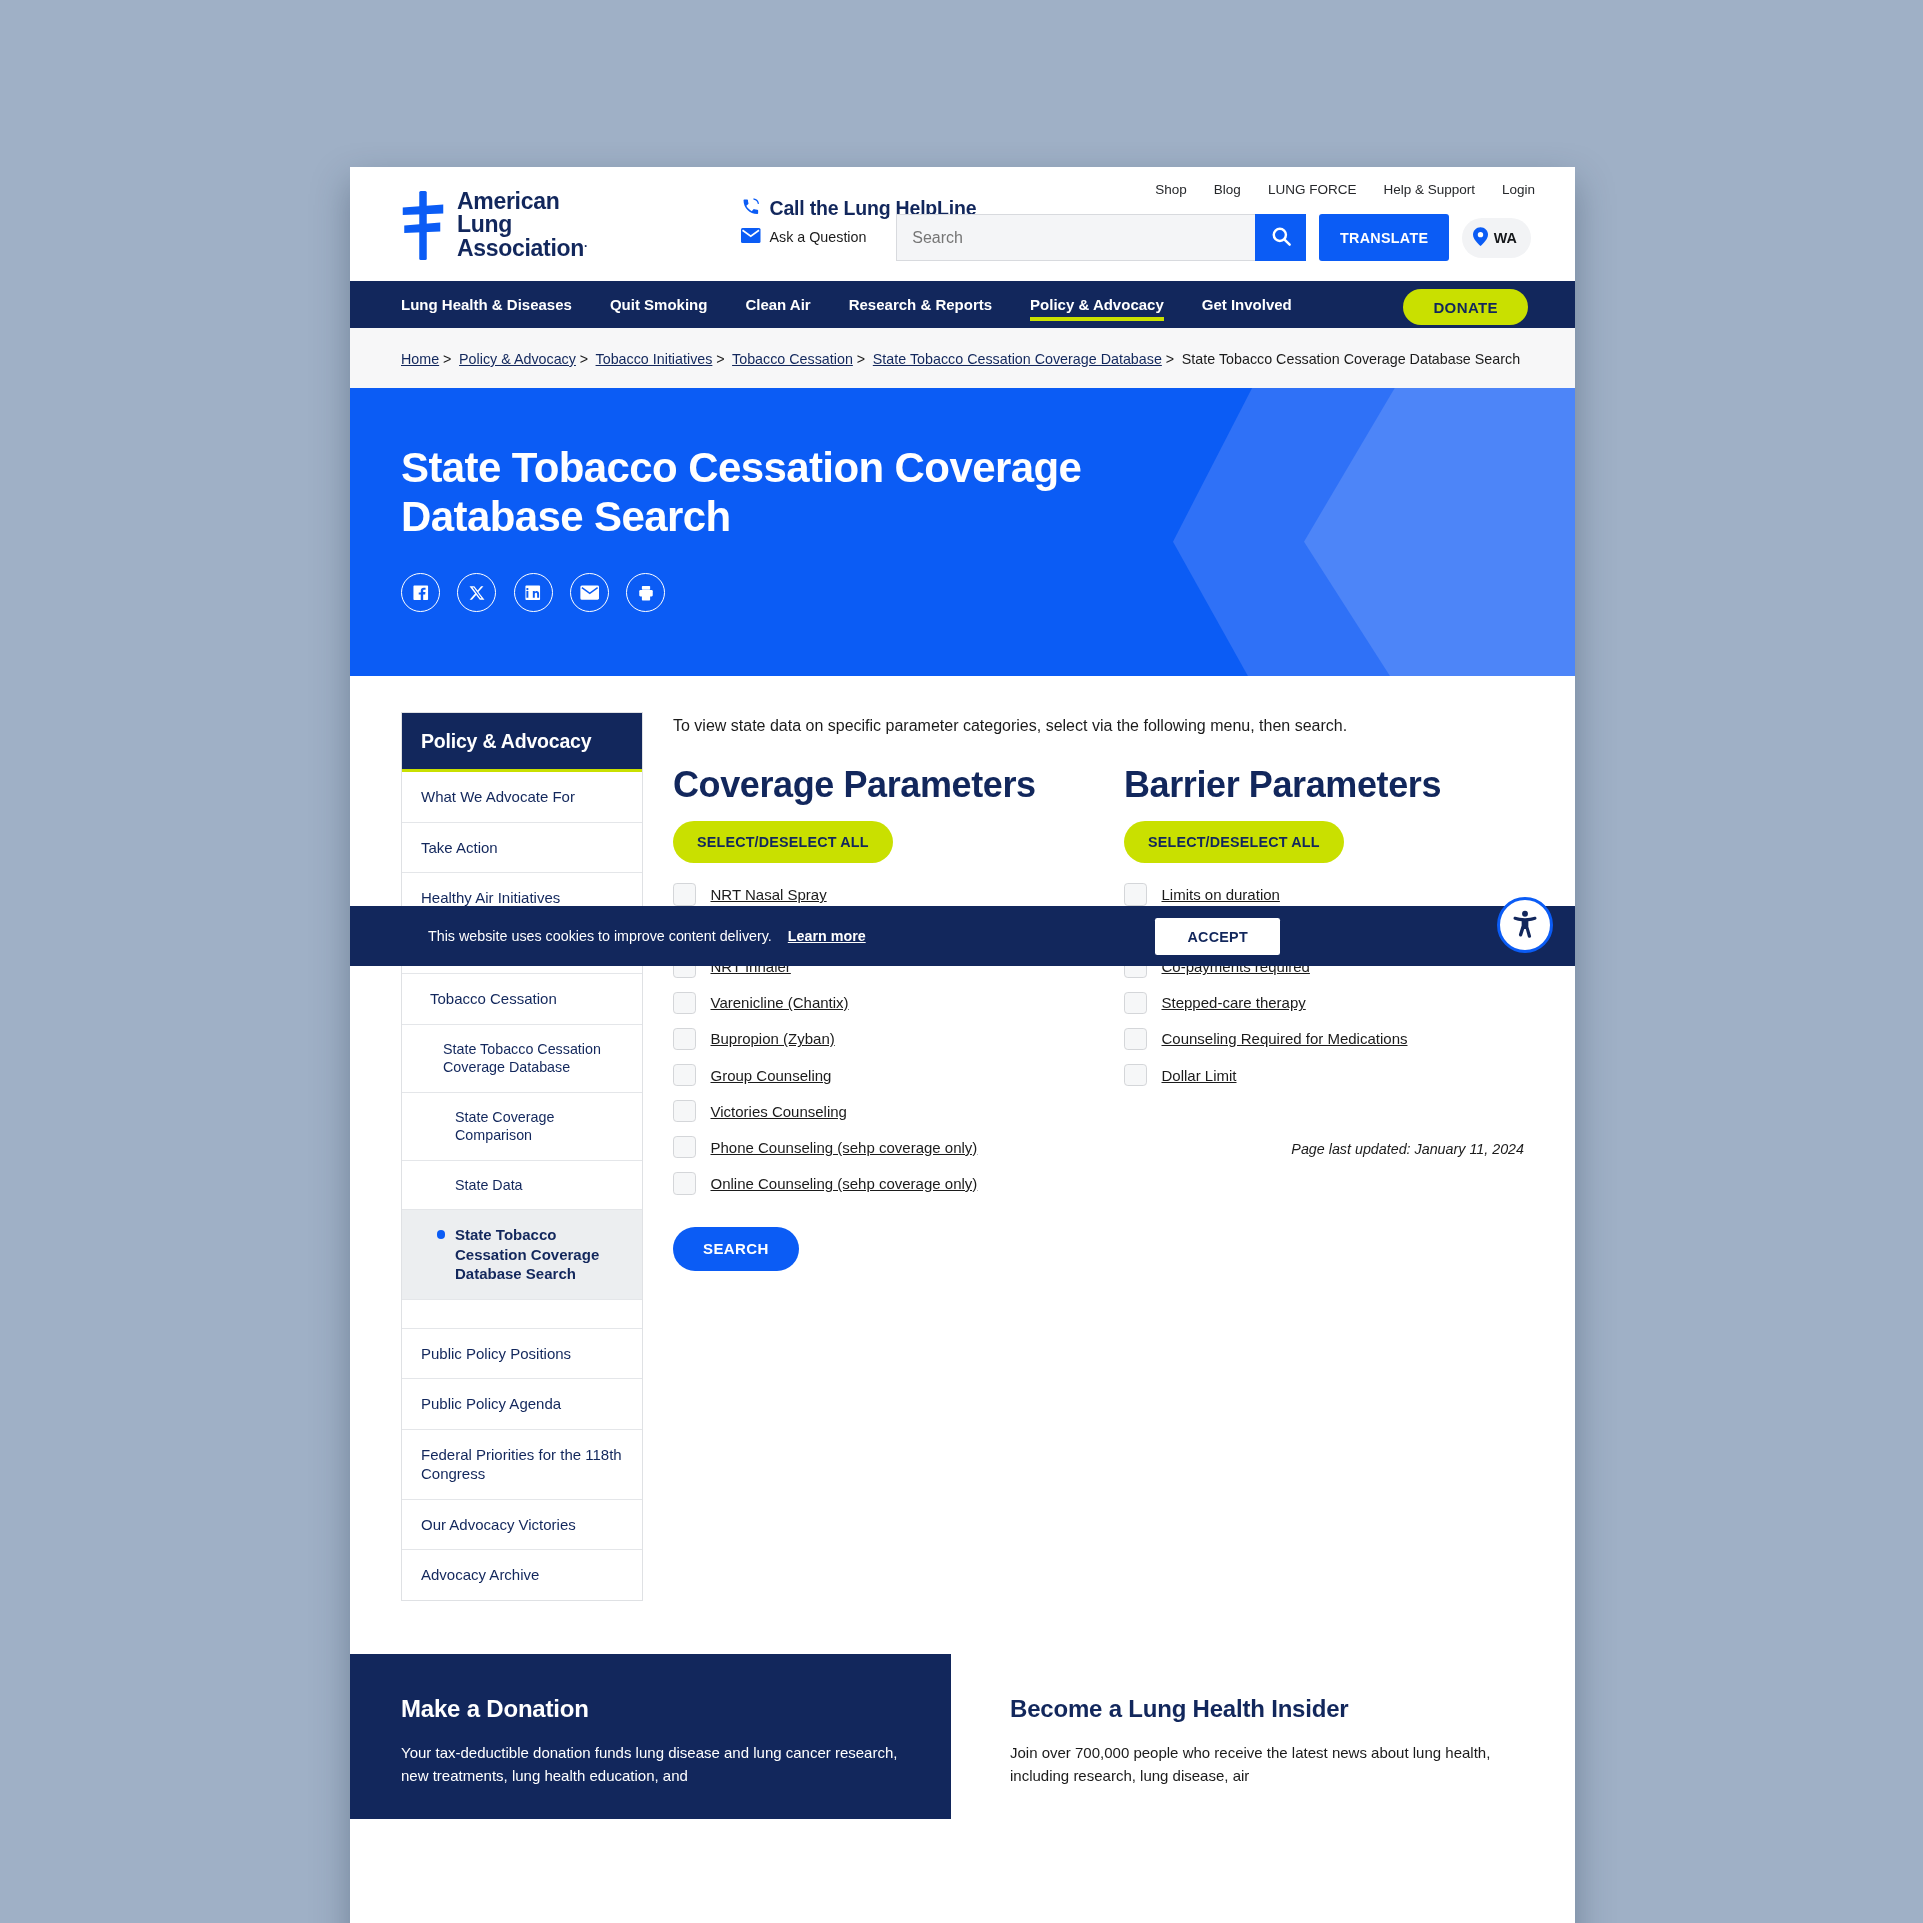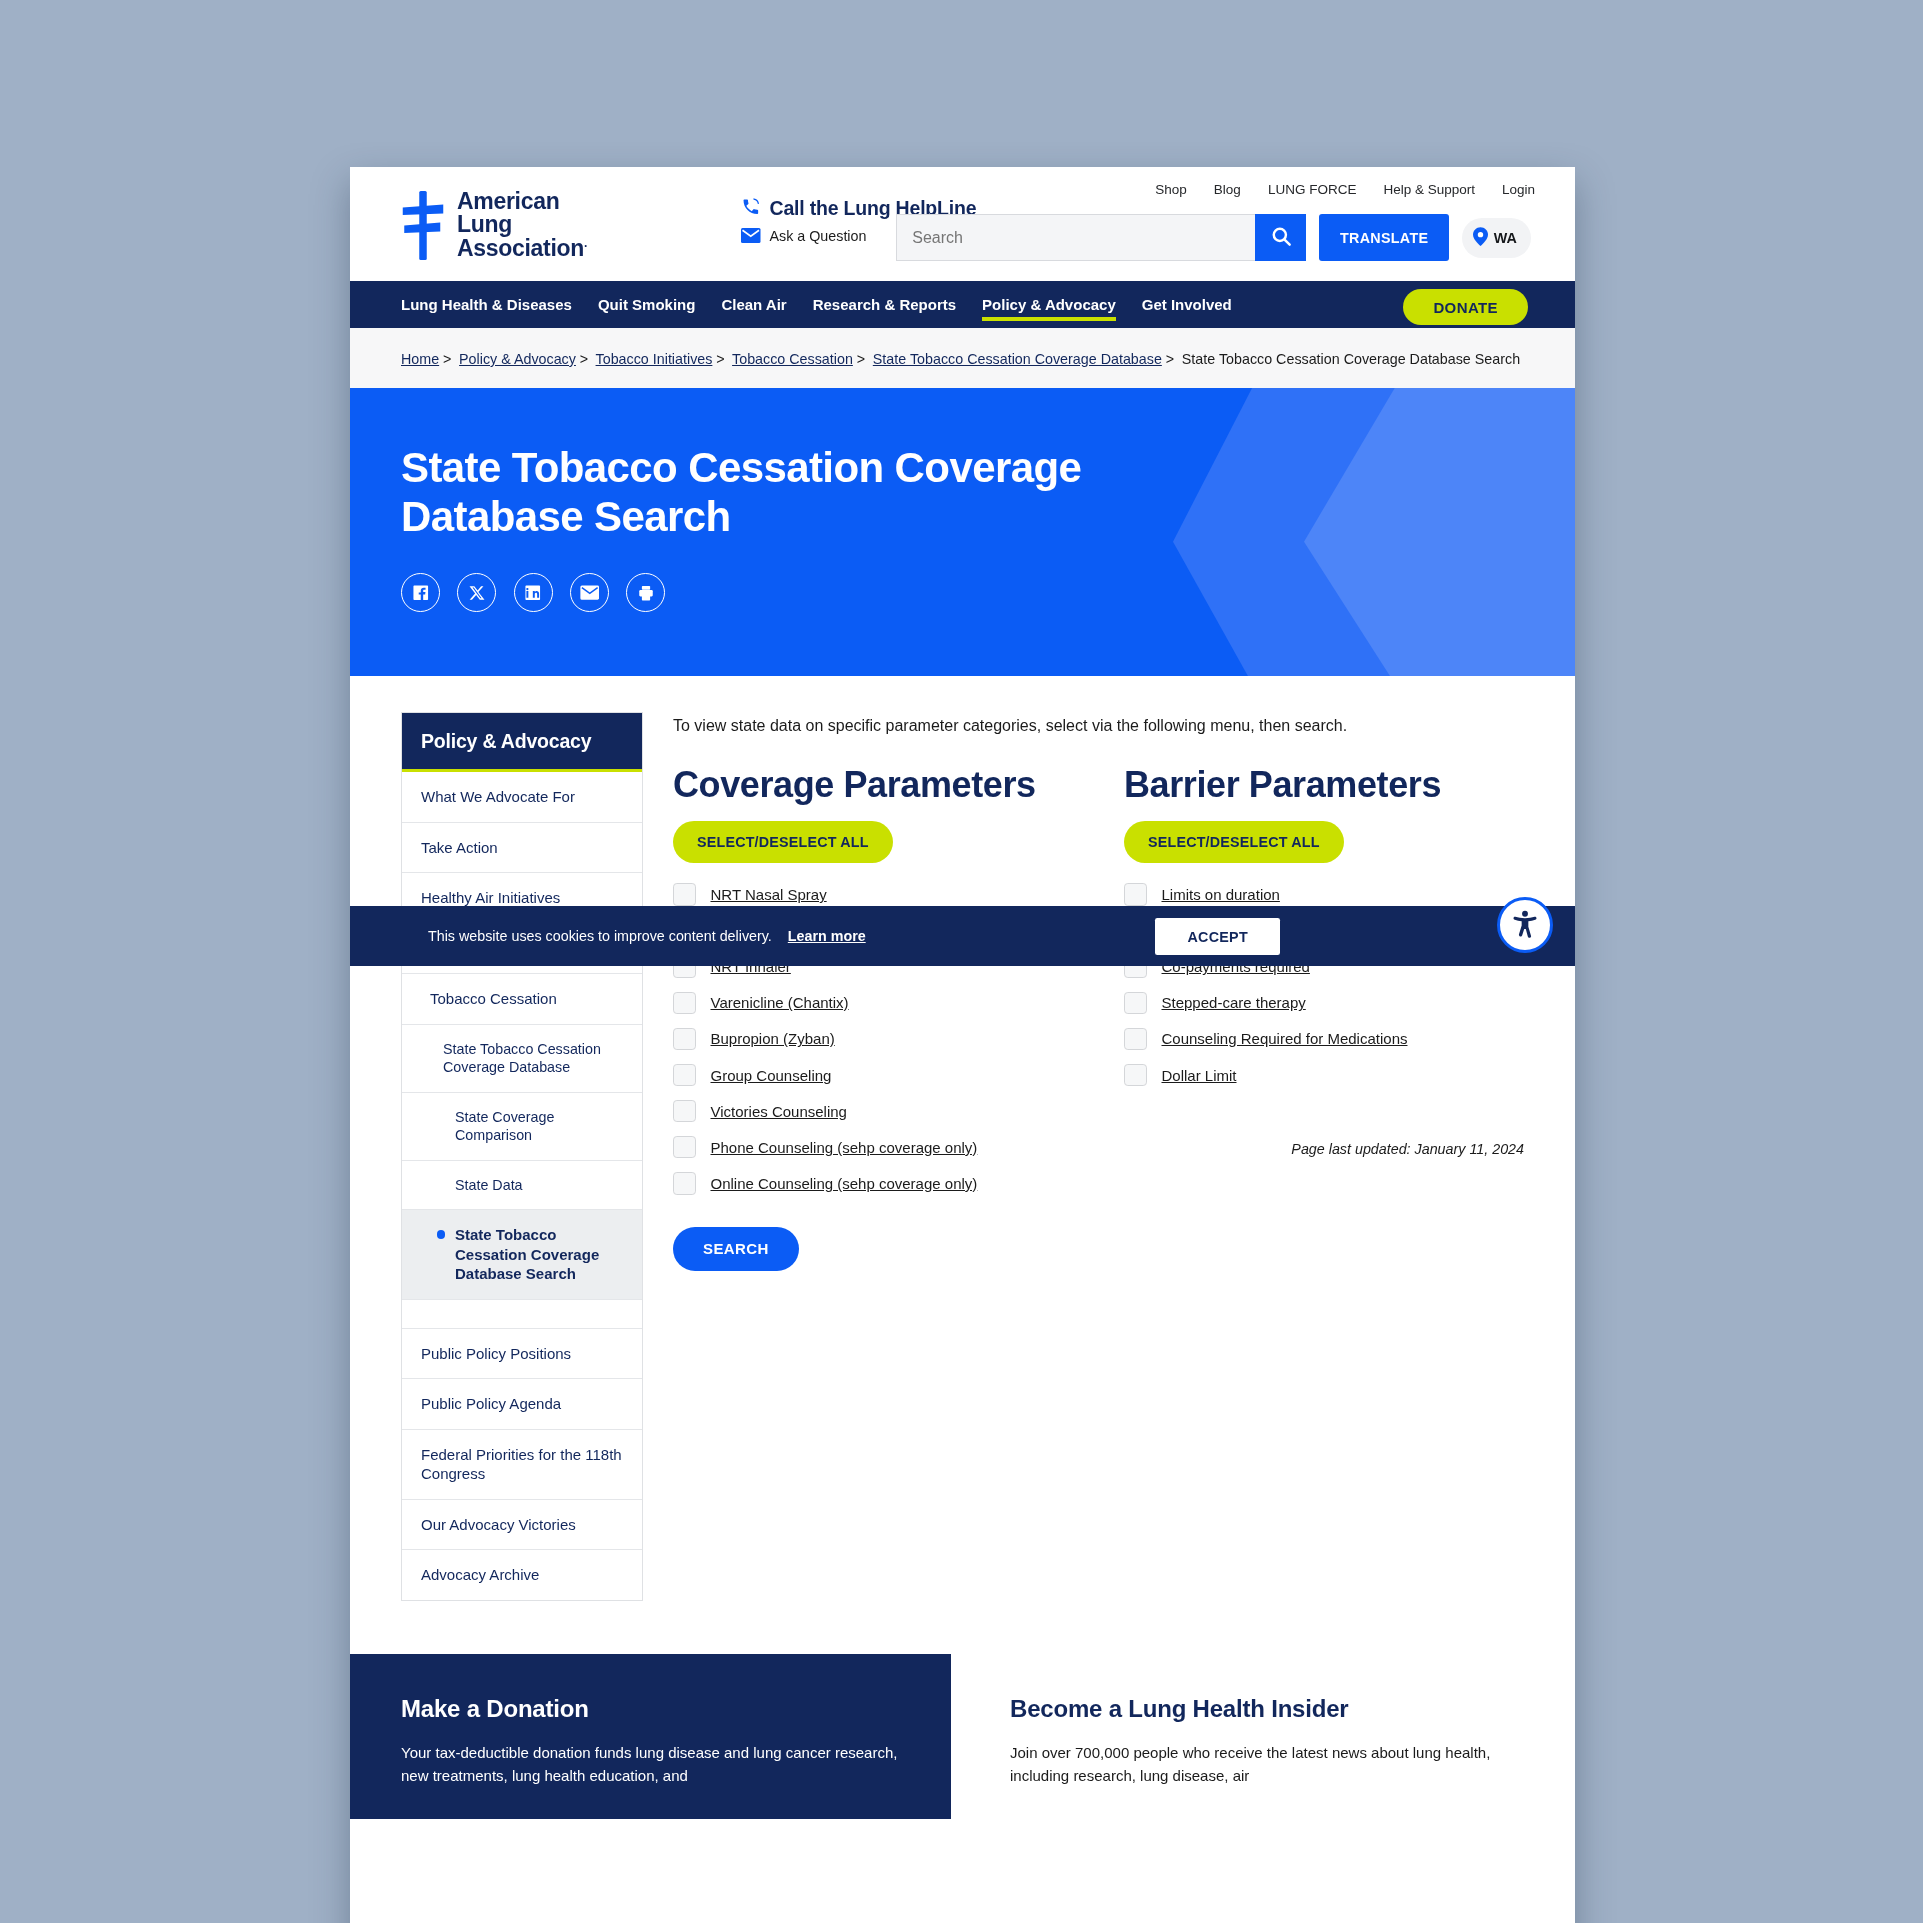--- a/index.html
+++ b/index.html
@@ -19,21 +19,21 @@
   }
 
   
   .topbar { height: 114px; background:#fff; position:relative; }
   .logo { position:absolute; left:51px; top:22.5px; display:flex; align-items:center; gap:12px; }
   .logo-mark { width:44px; height:69px; position:relative; flex:0 0 auto; }
   .logo-text { font-size:23px; line-height:1.04; font-weight:700; color:#12275c; letter-spacing:-0.3px; }
   .logo-text .reg { font-size:12px; vertical-align:super; }
 
   .helpline { position:absolute; left:391px; top:30px; }
-  .hl-row { display:flex; gap:9px; }
+  .hl-row { display:flex; align-items:center; gap:9px; }
   .hl-row.a { margin-bottom:7.5px; }
   .hl-title { font-size:19.5px; font-weight:700; color:#12275c; letter-spacing:-0.2px; }
   .hl-sub { font-size:14.3px; color:#1b1b1b; }
 
   .utility { position:absolute; right:40px; top:15px; display:flex; gap:27px; }
   .utility a { font-size:13.5px; color:#26282b; text-decoration:none; white-space:nowrap; }
 
   .searchrow { position:absolute; right:44px; top:47px; display:flex; align-items:center; gap:12.8px; }
   .searchbox { display:flex; width:410px; height:47px; }
   .searchbox input {
@@ -43,21 +43,21 @@
   .search-btn { width:51px; background:#0b5cf5; border:none; display:flex; align-items:center; justify-content:center; cursor:pointer; }
   .translate-btn {
     height:47px; padding:0 21px; background:#0b5cf5; color:#fff; border:none; border-radius:3px;
     font-size:14.3px; font-weight:700; letter-spacing:0.3px; cursor:pointer; font-family:inherit;
   }
   .wa-pill { display:flex; align-items:center; gap:5.3px; background:#f2f3f5; border-radius:30px; padding:9px 14.3px 9px 11.3px; cursor:pointer; }
   .wa-pill span { font-size:14.3px; font-weight:700; color:#16181b; }
 
   
   .mainnav { height:47px; background:#12275c; display:flex; align-items:center; padding:0 0 0 51px; position:relative; }
-  .navlinks { display:flex; gap:26px; align-items:flex-start; height:47px; }
+  .navlinks { display:flex; gap:38px; align-items:flex-start; height:47px; }
   .navlink { font-size:15px; font-weight:700; color:#fff; text-decoration:none; height:47px; display:flex; align-items:center; position:relative; white-space:nowrap; }
   .navlink.active::after { content:""; position:absolute; left:0; right:0; bottom:6.8px; height:3.8px; background:#c9e000; }
   .donate-btn {
     position:absolute; right:47px; top:8.3px; height:36px; padding:0 30px; background:#c9e000; color:#12275c;
     border:none; border-radius:30px; font-size:15px; font-weight:800; letter-spacing:0.4px; cursor:pointer; font-family:inherit;
   }
 
   
   .crumbs { background:#f7f7f8; padding:20px 51px 16.5px; }
   .crumbs p { font-size:14.3px; line-height:1.65; color:#1b1b1b; }

